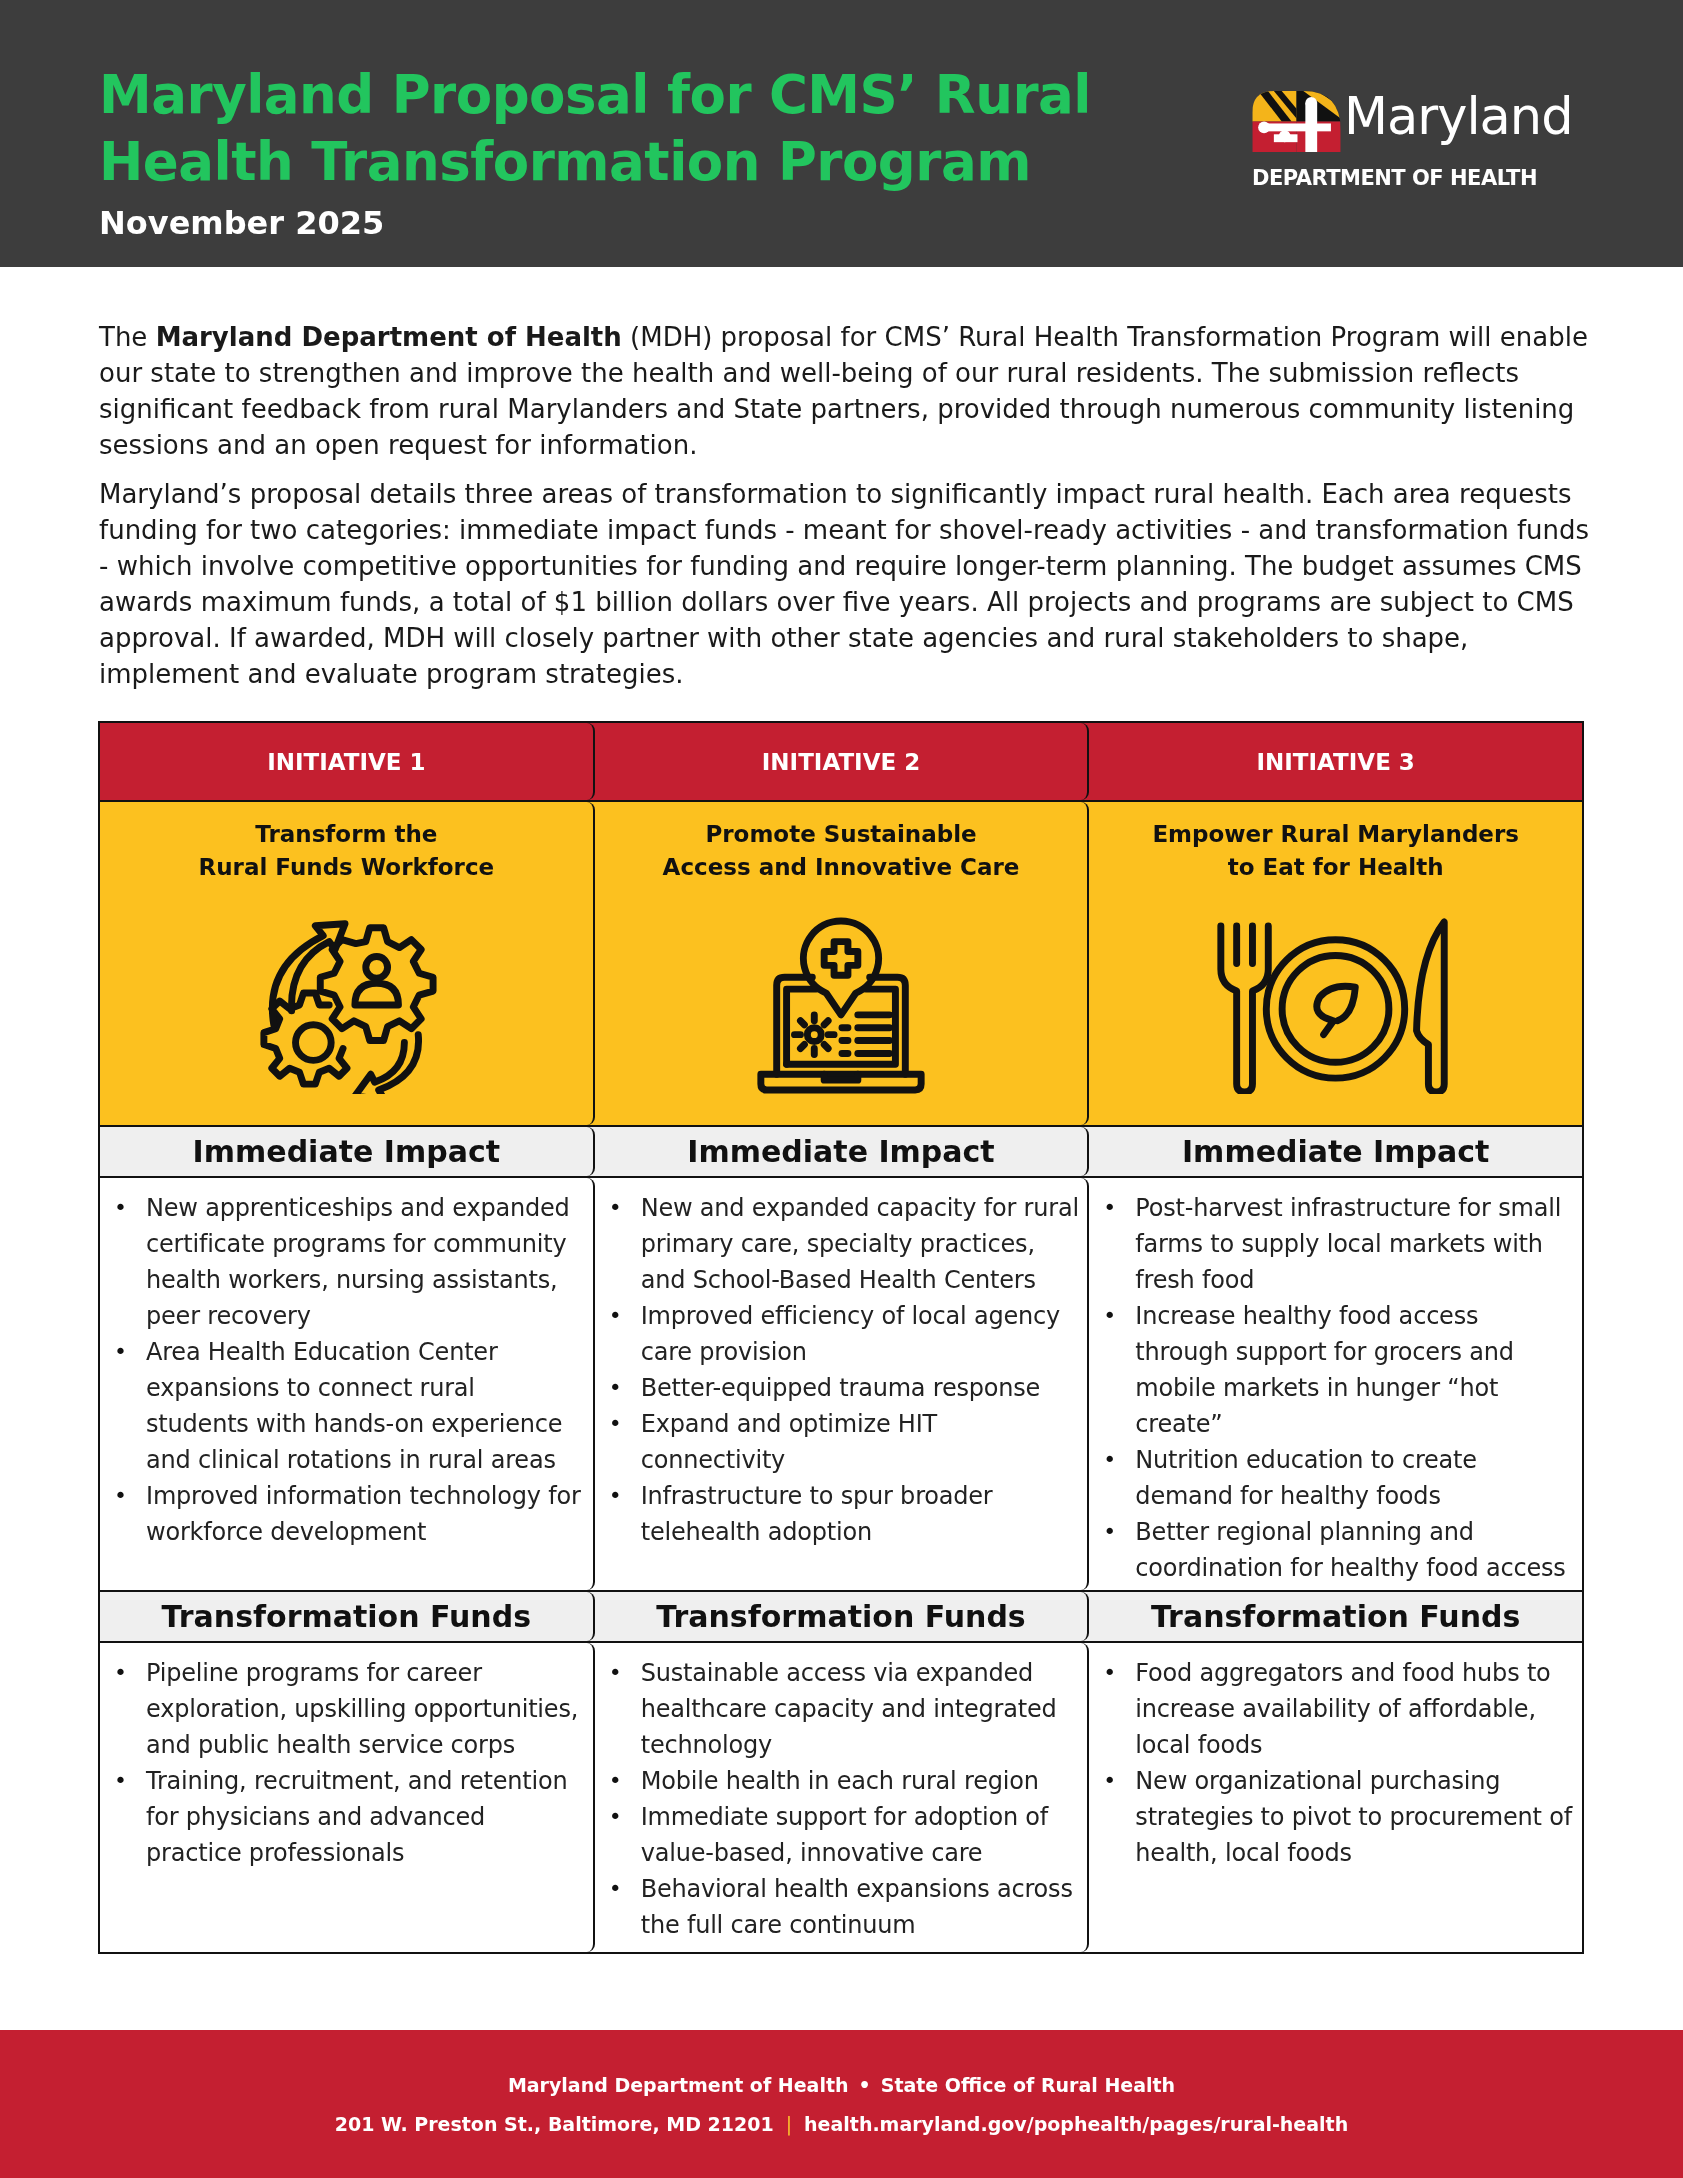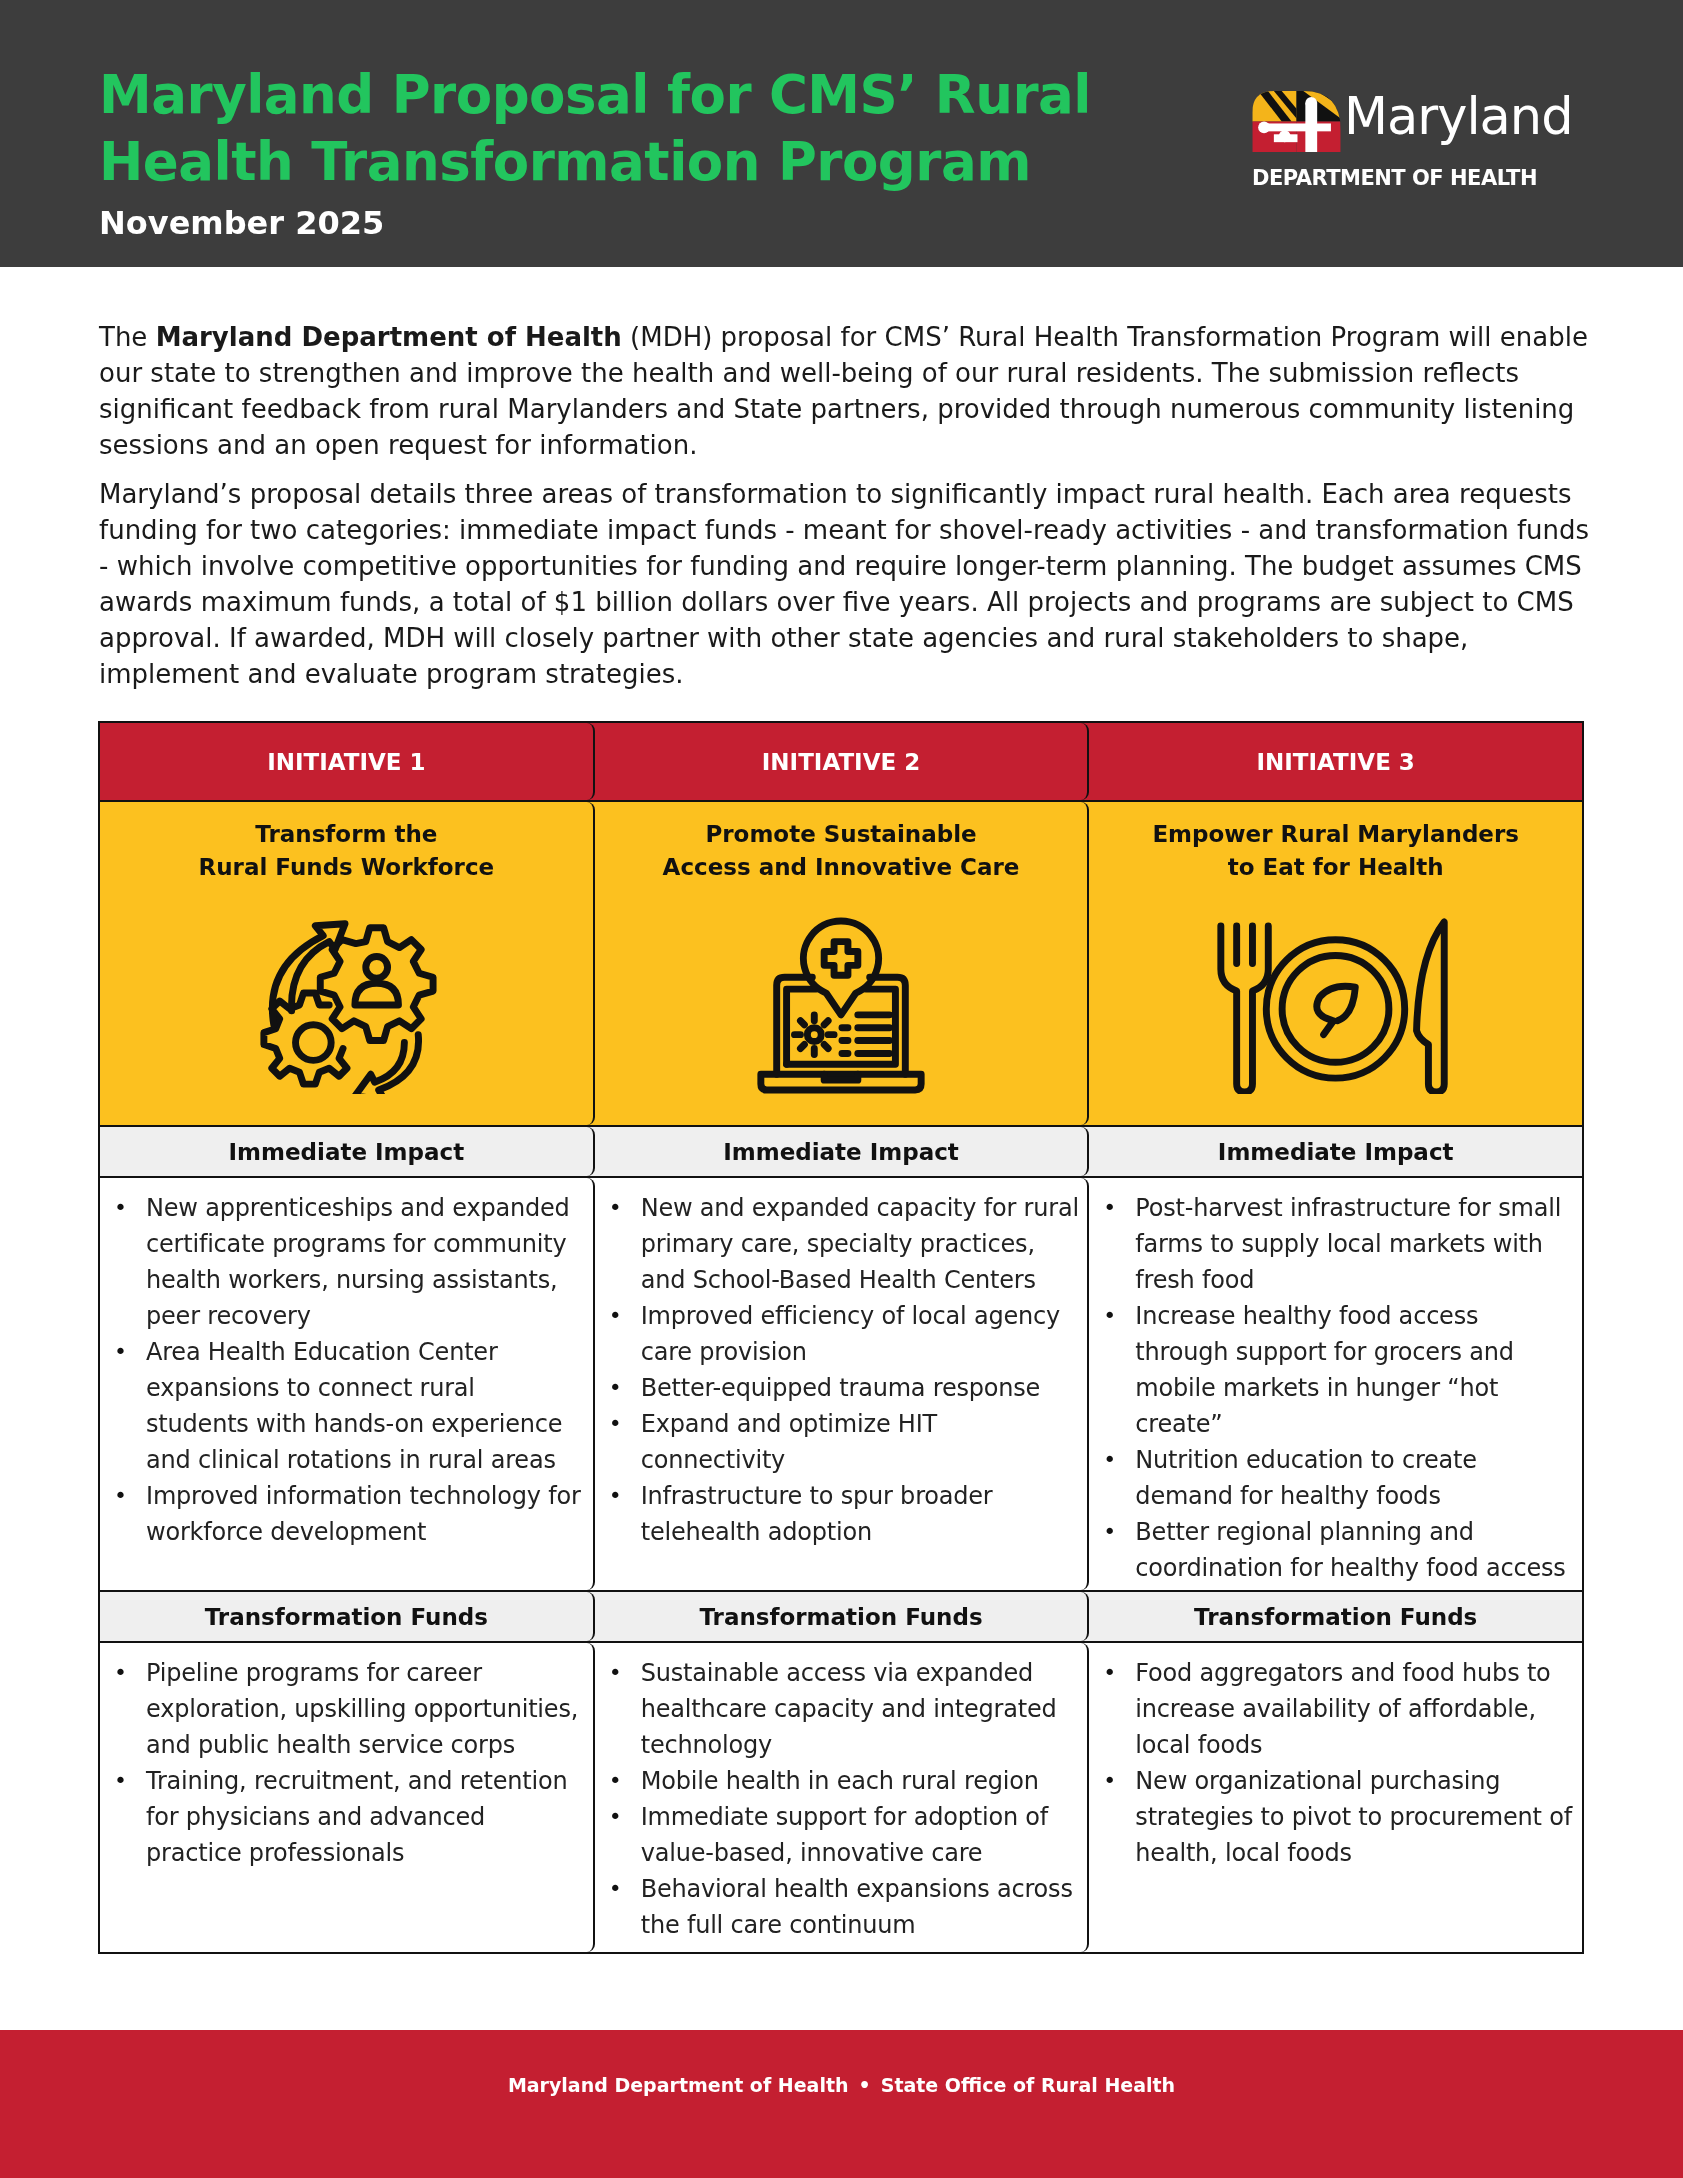--- a/index.html
+++ b/index.html
@@ -22,21 +22,21 @@
   .row { display: flex; }
   .cell { flex: 1; border-right: 2px solid #111; border-radius: 8px; }
   .cell:last-child { border-right: none; }
   .row-head { height: 79px; background: #c41f31; border-bottom: 2px solid #111; }
   .row-head .cell { display: flex; align-items: center; justify-content: center; color: #fff; font-family: "DejaVu Sans", sans-serif; font-weight: bold; font-size: 23px; }
   .row-feature { height: 325px; background: #fcc11f; border-bottom: 2px solid #111; }
   .row-feature .cell { display: flex; flex-direction: column; align-items: center; padding-top: 16px; }
   .feature-title { text-align: center; font-family: "DejaVu Sans", sans-serif; font-weight: bold; font-size: 23px; line-height: 33px; white-space: pre-line; color: #111; }
   .feature-icon { margin-top: 22px; width: 188px; height: 188px; }
   .row-sub { height: 51px; background: #efefef; border-bottom: 2px solid #111; }
-  .row-sub .cell { display: flex; align-items: center; justify-content: center; font-family: "DejaVu Sans", sans-serif; font-weight: bold; font-size: 23px; color: #111; }
+  .row-sub .cell { display: flex; align-items: center; justify-content: center; font-family: "DejaVu Sans", sans-serif; font-weight: bold; font-size: 30px; color: #111; }
   .row-list .cell { padding: 12px 8px 14px 10px; }
   .row-list-1 { height: 414px; border-bottom: 2px solid #111; }
   .row-list-2 { height: 309px; }
   ul.bullets { list-style: none; }
   ul.bullets li { position: relative; padding-left: 36px; font-family: "DejaVu Sans", sans-serif; font-size: 24px; line-height: 36px; color: #222; font-weight: normal; letter-spacing: -0.2px; }
   ul.bullets li::before { content: "•"; position: absolute; left: 4px; top: 0; font-size: 22px; color: #111; }
 
   .footer { position: absolute; left: 0; top: 2030px; width: 1683px; height: 149px; background: #c41f31; color: #fff; text-align: center; font-family: "DejaVu Sans", sans-serif; font-size: 19px; font-weight: bold; }
   .footer .l1 { position: absolute; top: 44px; width: 100%; }
   .footer .l2 { position: absolute; top: 83px; width: 100%; }
@@ -198,14 +198,17 @@
         <li>New organizational purchasing strategies to pivot to procurement of health, local foods</li>
       </ul>
     </div>
   </div>
 </div>
 
 <div class="footer">
   <div class="l1">
     <span>Maryland Department of Health</span><span class="sep-dot">•</span><span>State Office of Rural Health</span>
   </div>
+  <div class="l2">
+    <span>201 W. Preston St., Baltimore, MD 21201</span><span class="sep-bar">|</span><span>health.maryland.gov/pophealth/pages/rural-health</span>
+  </div>
 </div>
 
 
 </body></html>

